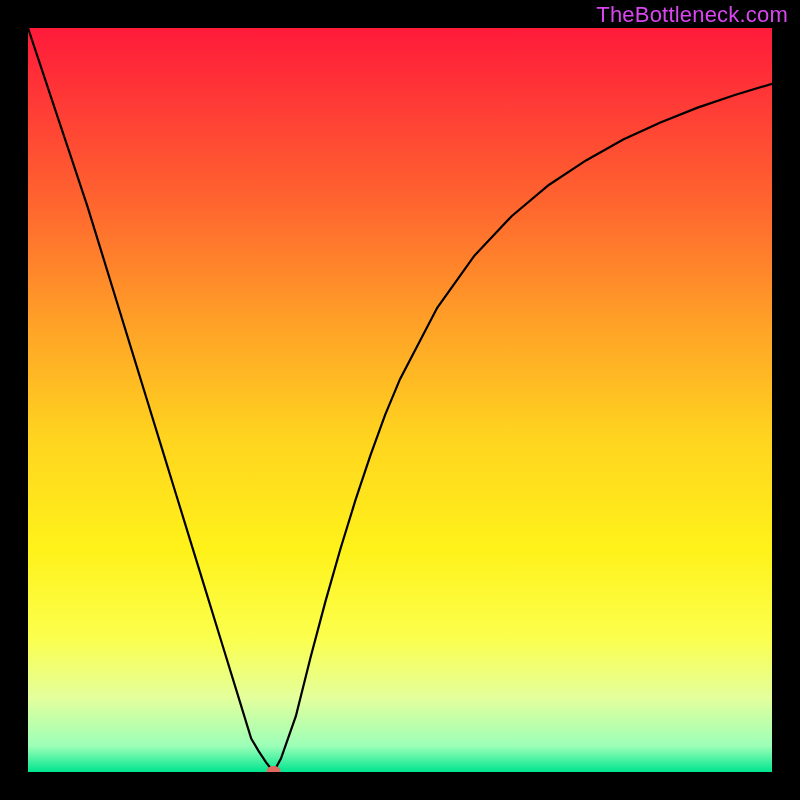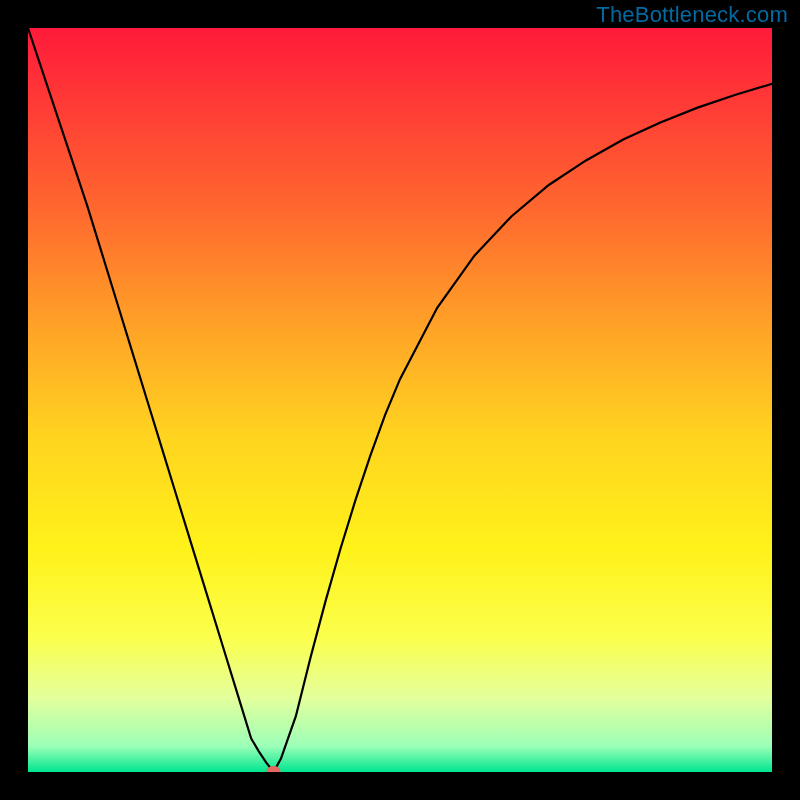--- a/index.html
+++ b/index.html
@@ -18,21 +18,21 @@
     width: 800px;
     height: 800px;
     background: #000;
   }
   .watermark {
     position: absolute;
     top: 2px;
     right: 12px;
     font-size: 22px;
     font-weight: 500;
-    color: #0369a1;
+    color: #d946ef;
     letter-spacing: 0.2px;
     z-index: 10;
   }
   .plot {
     position: absolute;
     top: 28px;
     left: 28px;
     width: 744px;
     height: 744px;
   }

